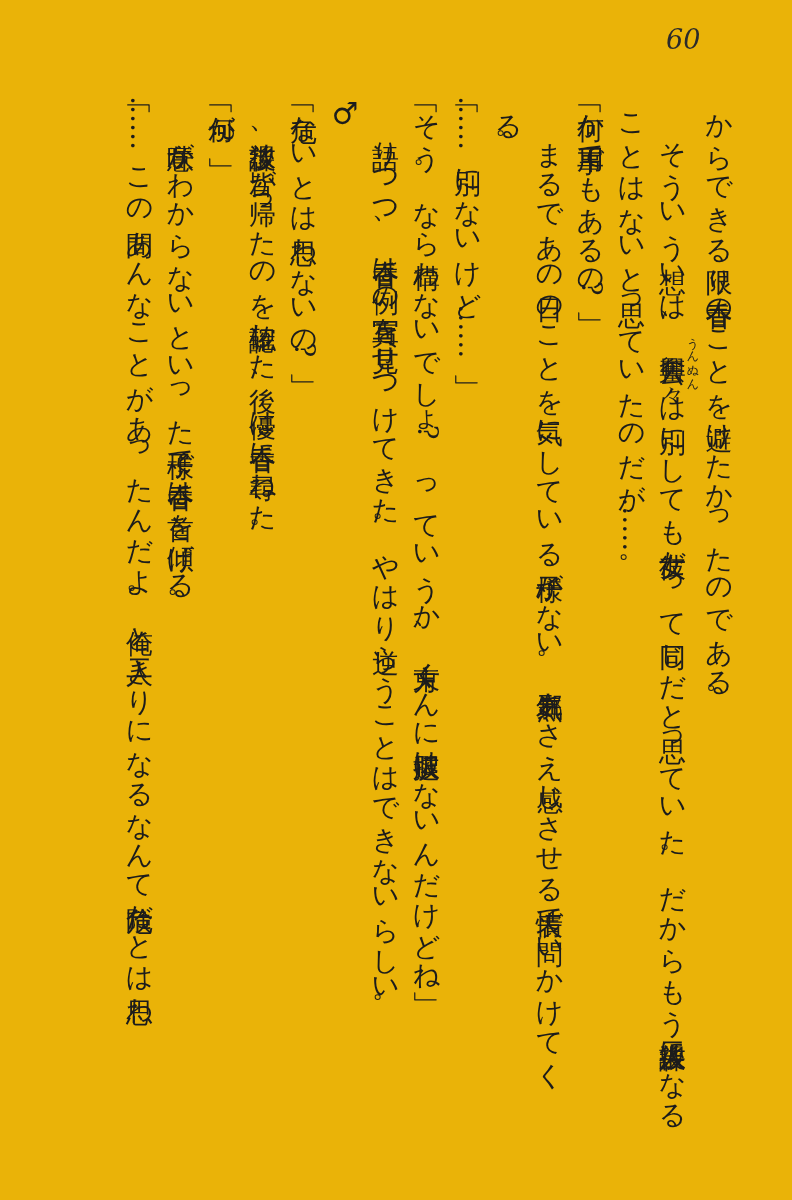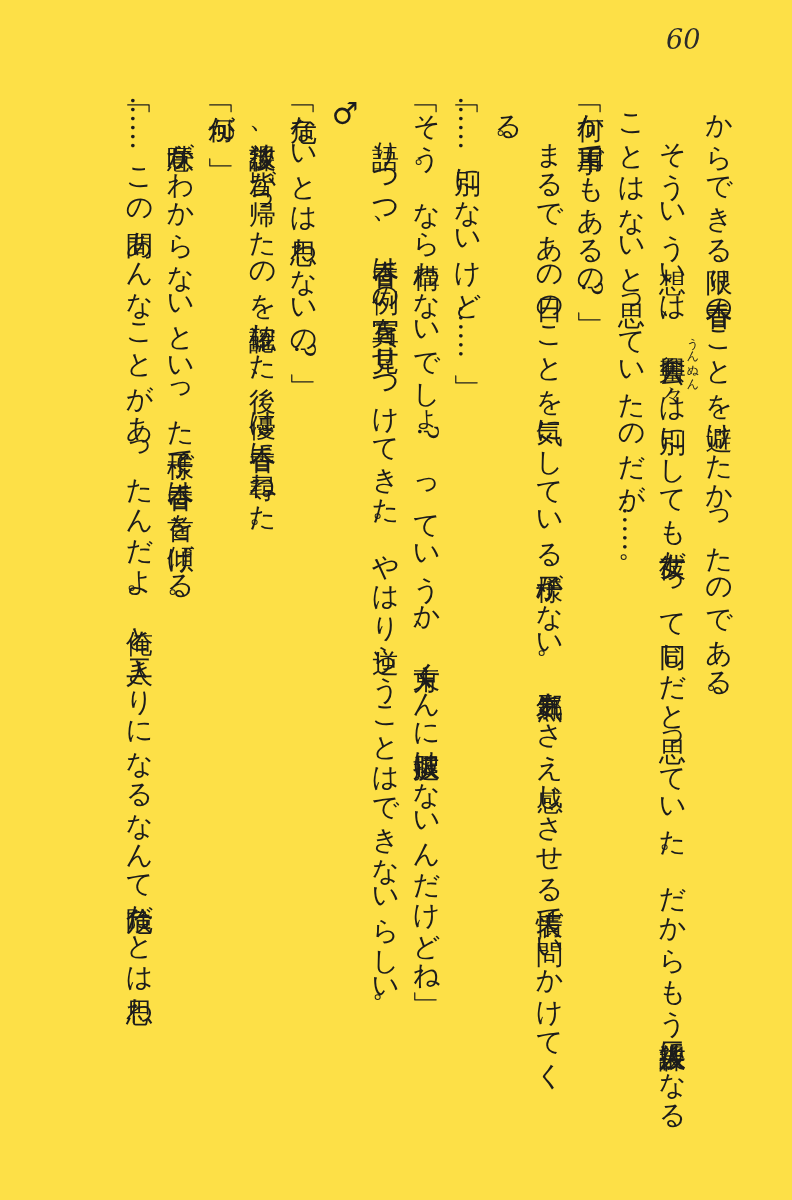--- a/index.html
+++ b/index.html
@@ -1,20 +1,20 @@
 <!DOCTYPE html>
 <html lang="ja"><head>
 <meta charset="utf-8">
 <style>
   html,body { margin:0; padding:0; }
   .page {
     position: relative;
     width: 792px;
     height: 1200px;
-    background: #fde047;
+    background: #eab308;
     overflow: hidden;
     font-family: "DejaVu Serif", "Liberation Serif", serif;
   }
   .page-number {
     position: absolute;
     top: 24px;
     left: 666px;
     font-size: 27px;
     font-style: italic;
     color: #2b2b2b;

